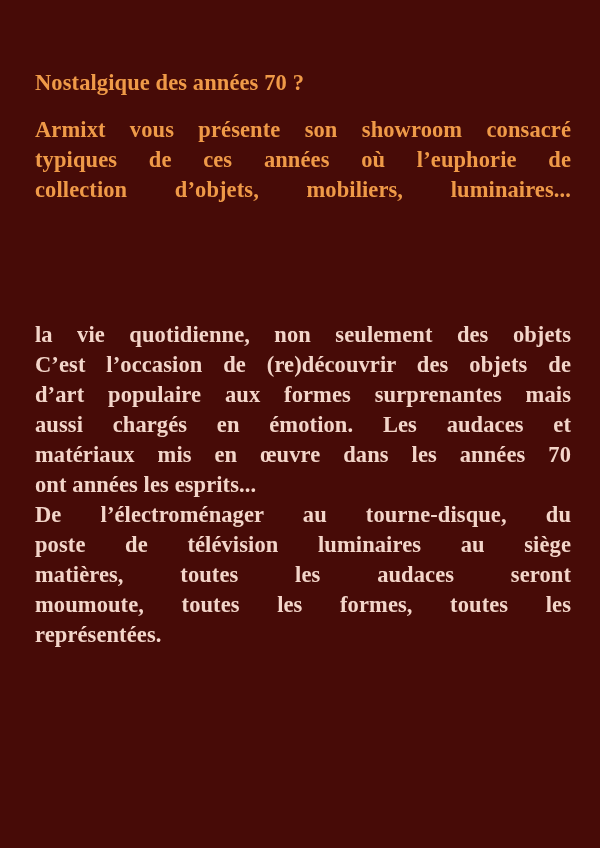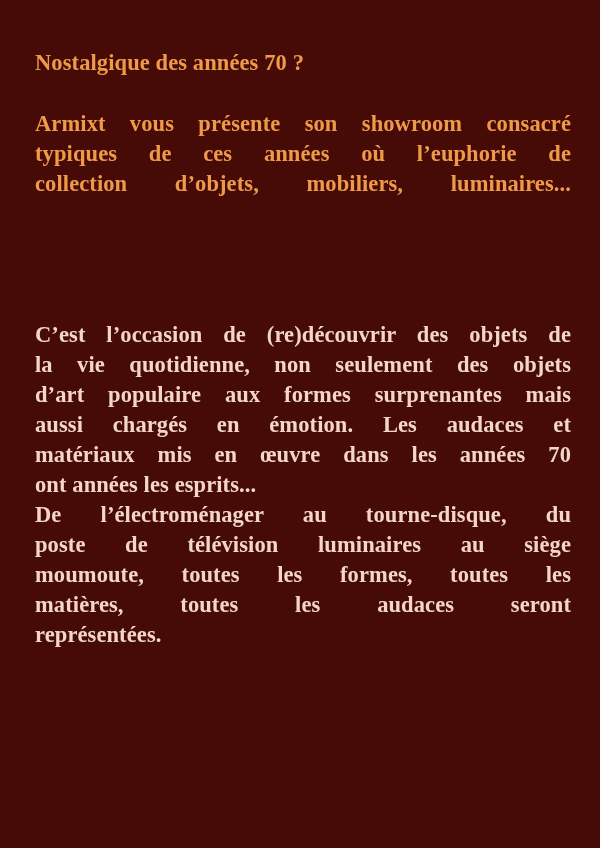--- a/index.html
+++ b/index.html
@@ -32,49 +32,49 @@
     line-height: 30px;
     letter-spacing: 0.1px;
     text-align: left;
   }
   .j {
     text-align: justify;
     text-align-last: justify;
   }
   .orange { color: var(--orange); }
   .pink   { color: var(--pink); }
-  .title-block { top: 48px; }
-  .intro-block { top: 109px; }
+  .title-block { top: 68px; }
+  .intro-block { top: 115px; }
   .body-block  { top: 320px; }
   .outro-block { top: 695px; }
   h1 { margin: 0; font-size: 22.5px; line-height: 30px; font-weight: bold; }
 </style>
 </head>
 <body>
 
 <div class="page">
 
   <div class="block title-block">
     <h1 class="line orange">Nostalgique des années 70 ?</h1>
   </div>
 
   <div class="block intro-block">
     <div class="line orange j">Armixt vous présente son showroom consacré</div>
     <div class="line orange j">typiques de ces années où l’euphorie de</div>
     <div class="line orange j">collection d’objets, mobiliers, luminaires...</div>
   </div>
 
   <div class="block body-block">
+    <div class="line pink j">la vie quotidienne, non seulement des objets</div>
     <div class="line pink j">C’est l’occasion de (re)découvrir des objets de</div>
-    <div class="line pink j">la vie quotidienne, non seulement des objets</div>
     <div class="line pink j">d’art populaire aux formes surprenantes mais</div>
     <div class="line pink j">aussi chargés en émotion. Les audaces et</div>
     <div class="line pink j">matériaux mis en œuvre dans les années 70</div>
     <div class="line pink">ont années les esprits...</div>
     <div class="line pink j">De l’électroménager au tourne-disque, du</div>
     <div class="line pink j">poste de télévision luminaires au siège</div>
+    <div class="line pink j">matières, toutes les audaces seront</div>
     <div class="line pink j">moumoute, toutes les formes, toutes les</div>
-    <div class="line pink j">matières, toutes les audaces seront</div>
     <div class="line pink">représentées.</div>
   </div>
 
 
 </div>
 
 </body></html>

